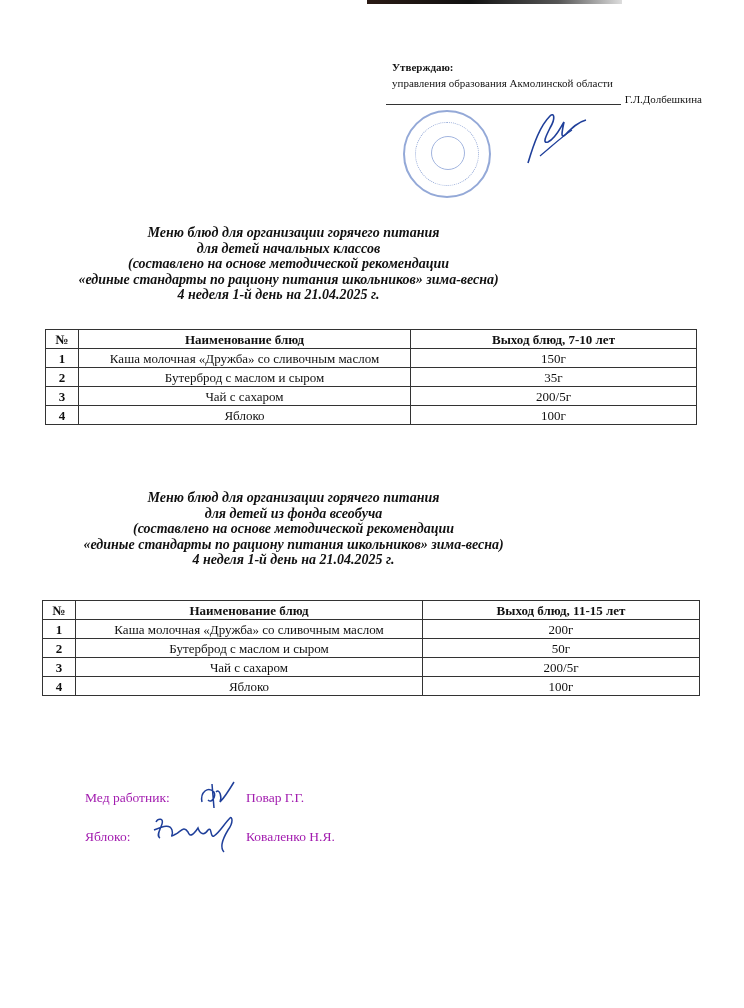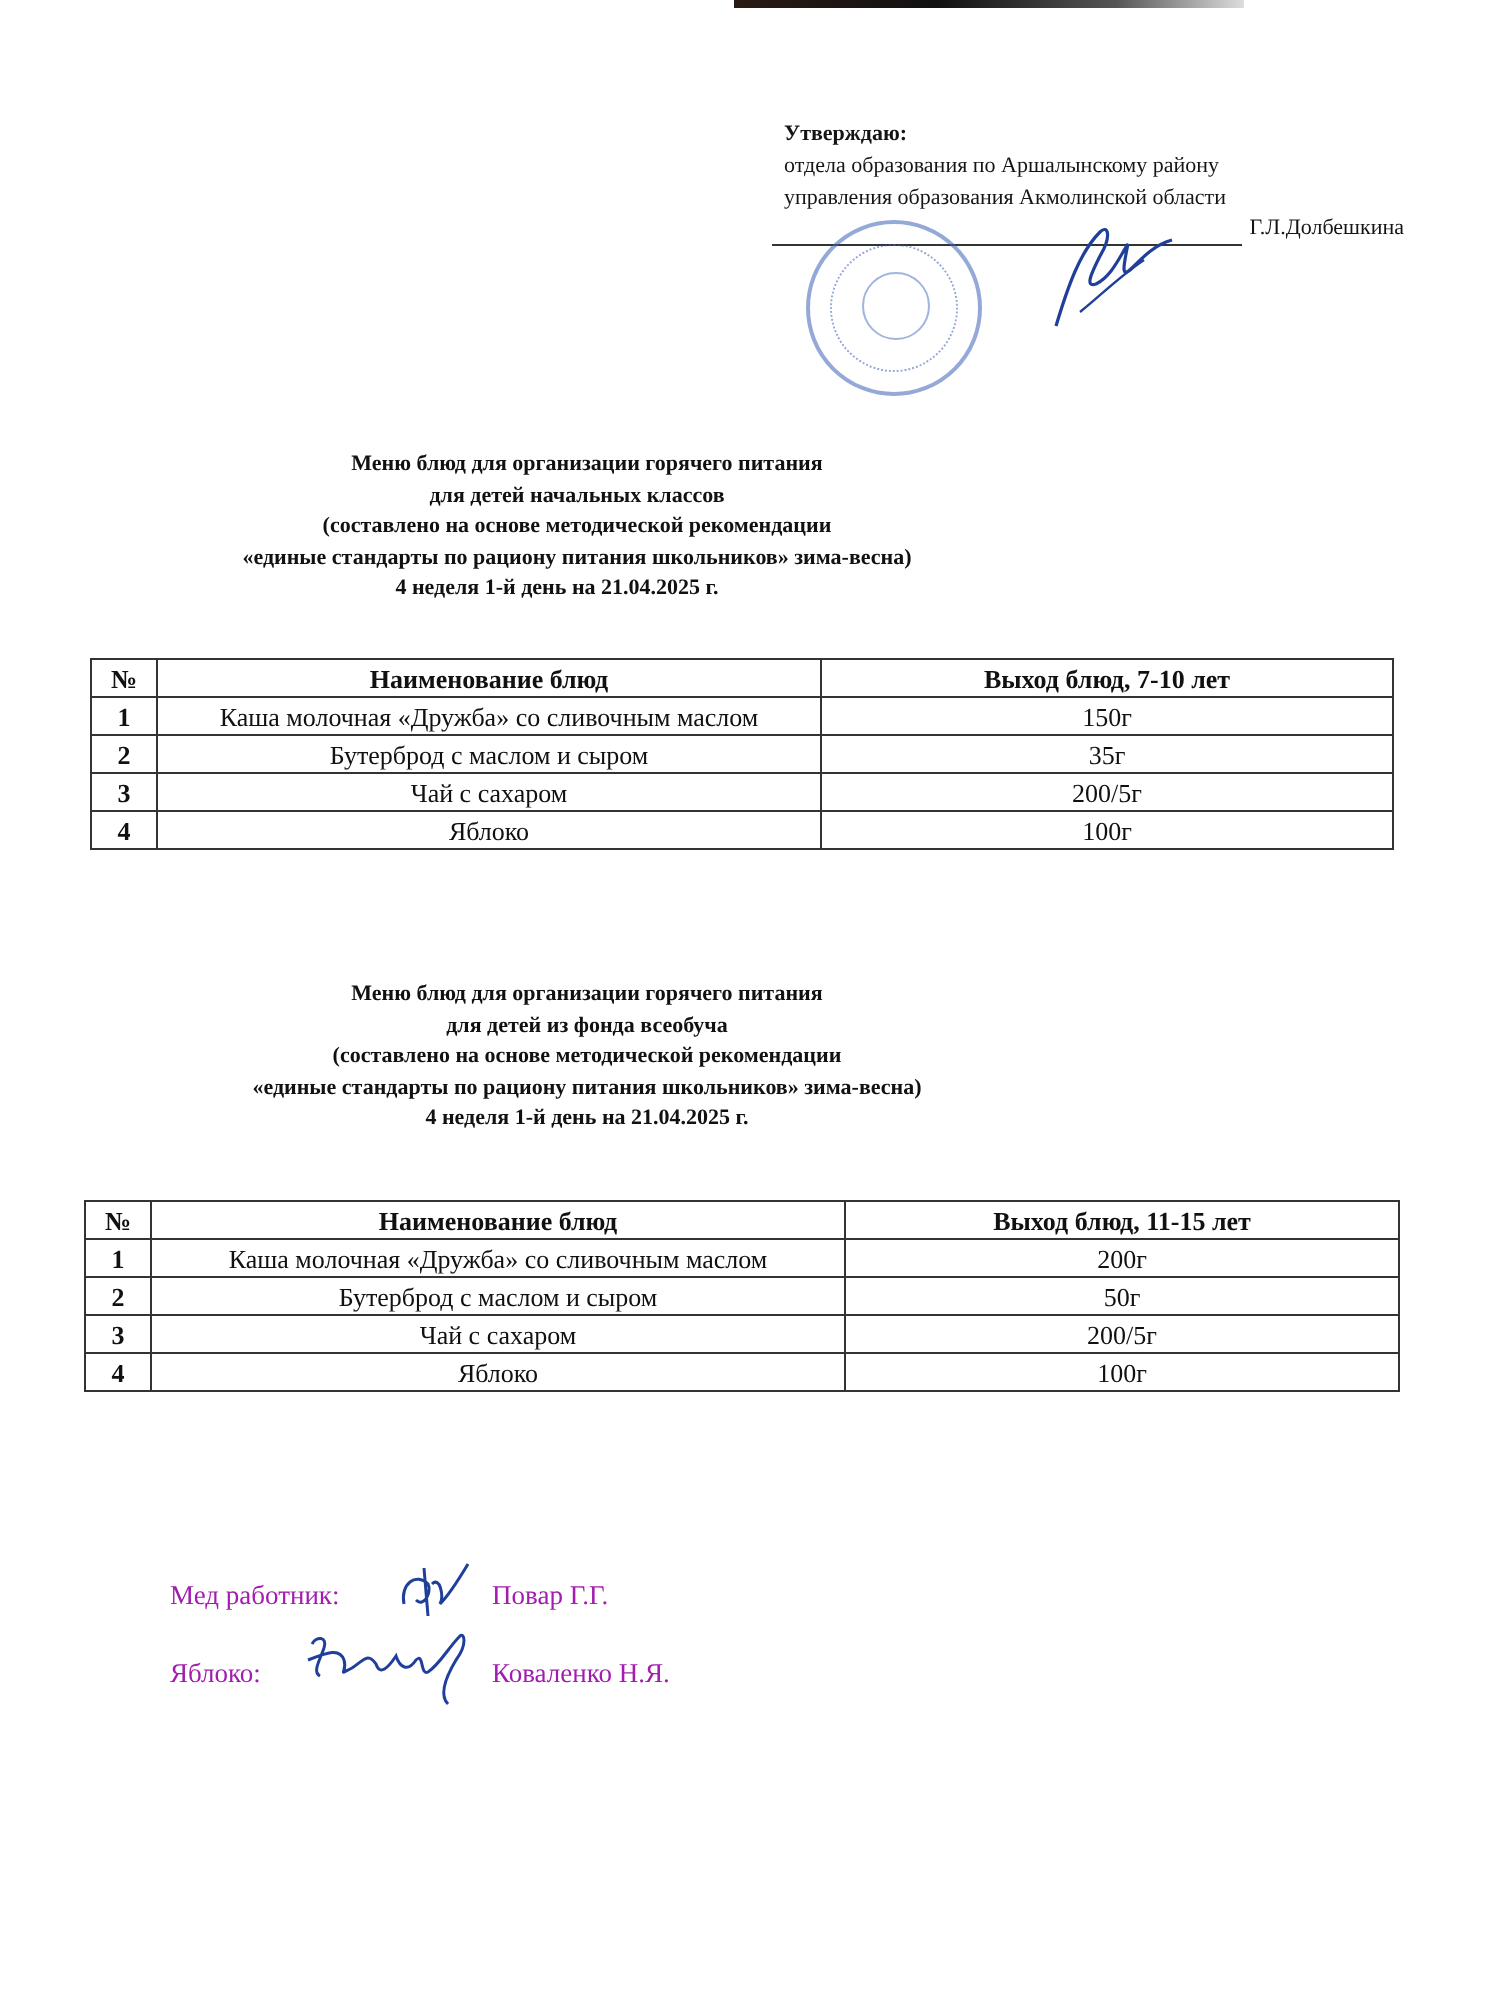--- a/index.html
+++ b/index.html
@@ -11,41 +11,41 @@
     .top-strip {
       position: absolute; left: 367px; top: 0; width: 255px; height: 4px;
       background: linear-gradient(90deg, #2a1a14 0%, #111 40%, #555 75%, #ddd 100%);
     }
     .approve {
       position: absolute; left: 392px; top: 60px; width: 310px;
       font-size: 11px; line-height: 15.8px; color: #151515;
     }
     .approve .bold { font-weight: bold; }
     .approve .signline {
-      display: flex; align-items: flex-end;
+      display: flex; align-items: center;
     }
     .approve .signline .line {
       flex: 1; border-bottom: 1px solid #333; height: 10px; margin-right: 4px; margin-left: -6px;
     }
     .stamp {
       position: absolute; left: 403px; top: 110px; width: 84px; height: 84px;
       border-radius: 50%; border: 2px solid #3d63b8; opacity: 0.55;
     }
     .stamp::before {
       content: ""; position: absolute; left: 10px; top: 10px; right: 10px; bottom: 10px;
       border-radius: 50%; border: 1px dotted #3d63b8;
     }
     .stamp .emblem {
       position: absolute; left: 26px; top: 24px; width: 32px; height: 32px;
       border-radius: 50%; border: 1px solid #5577c4;
     }
     .dir-sign { position: absolute; left: 520px; top: 108px; }
     .heading {
       position: absolute; left: 0; width: 607px; text-align: center;
-      font-weight: bold; font-size: 11px; line-height: 15.5px; color: #111;
+      font-weight: bold; font-size: 14px; line-height: 15.5px; color: #111; font-style: italic;
     }
     .heading div { white-space: nowrap; }
     table.menu {
       position: absolute; border-collapse: collapse;
       font-size: 13px; color: #111;
     }
     table.menu th, table.menu td {
       border: 1.4px solid #333; padding: 0 4px; height: 18px; line-height: 17px;
       text-align: center; white-space: nowrap;
     }
@@ -56,21 +56,20 @@
     }
     .sign { position: absolute; }
   </style>
 </head>
 <body>
 
 <div class="top-strip"></div>
 
 <div class="approve">
   <div class="bold">Утверждаю:</div>
-  <div>отдела  образования по  Аршалынскому  району</div>
   <div>управления  образования Акмолинской  области</div>
   <div class="signline">
     <span class="line"></span>
     <span>Г.Л.Долбешкина</span>
   </div>
 </div>
 
 <div class="stamp">
   <div class="emblem"></div>
 </div>

